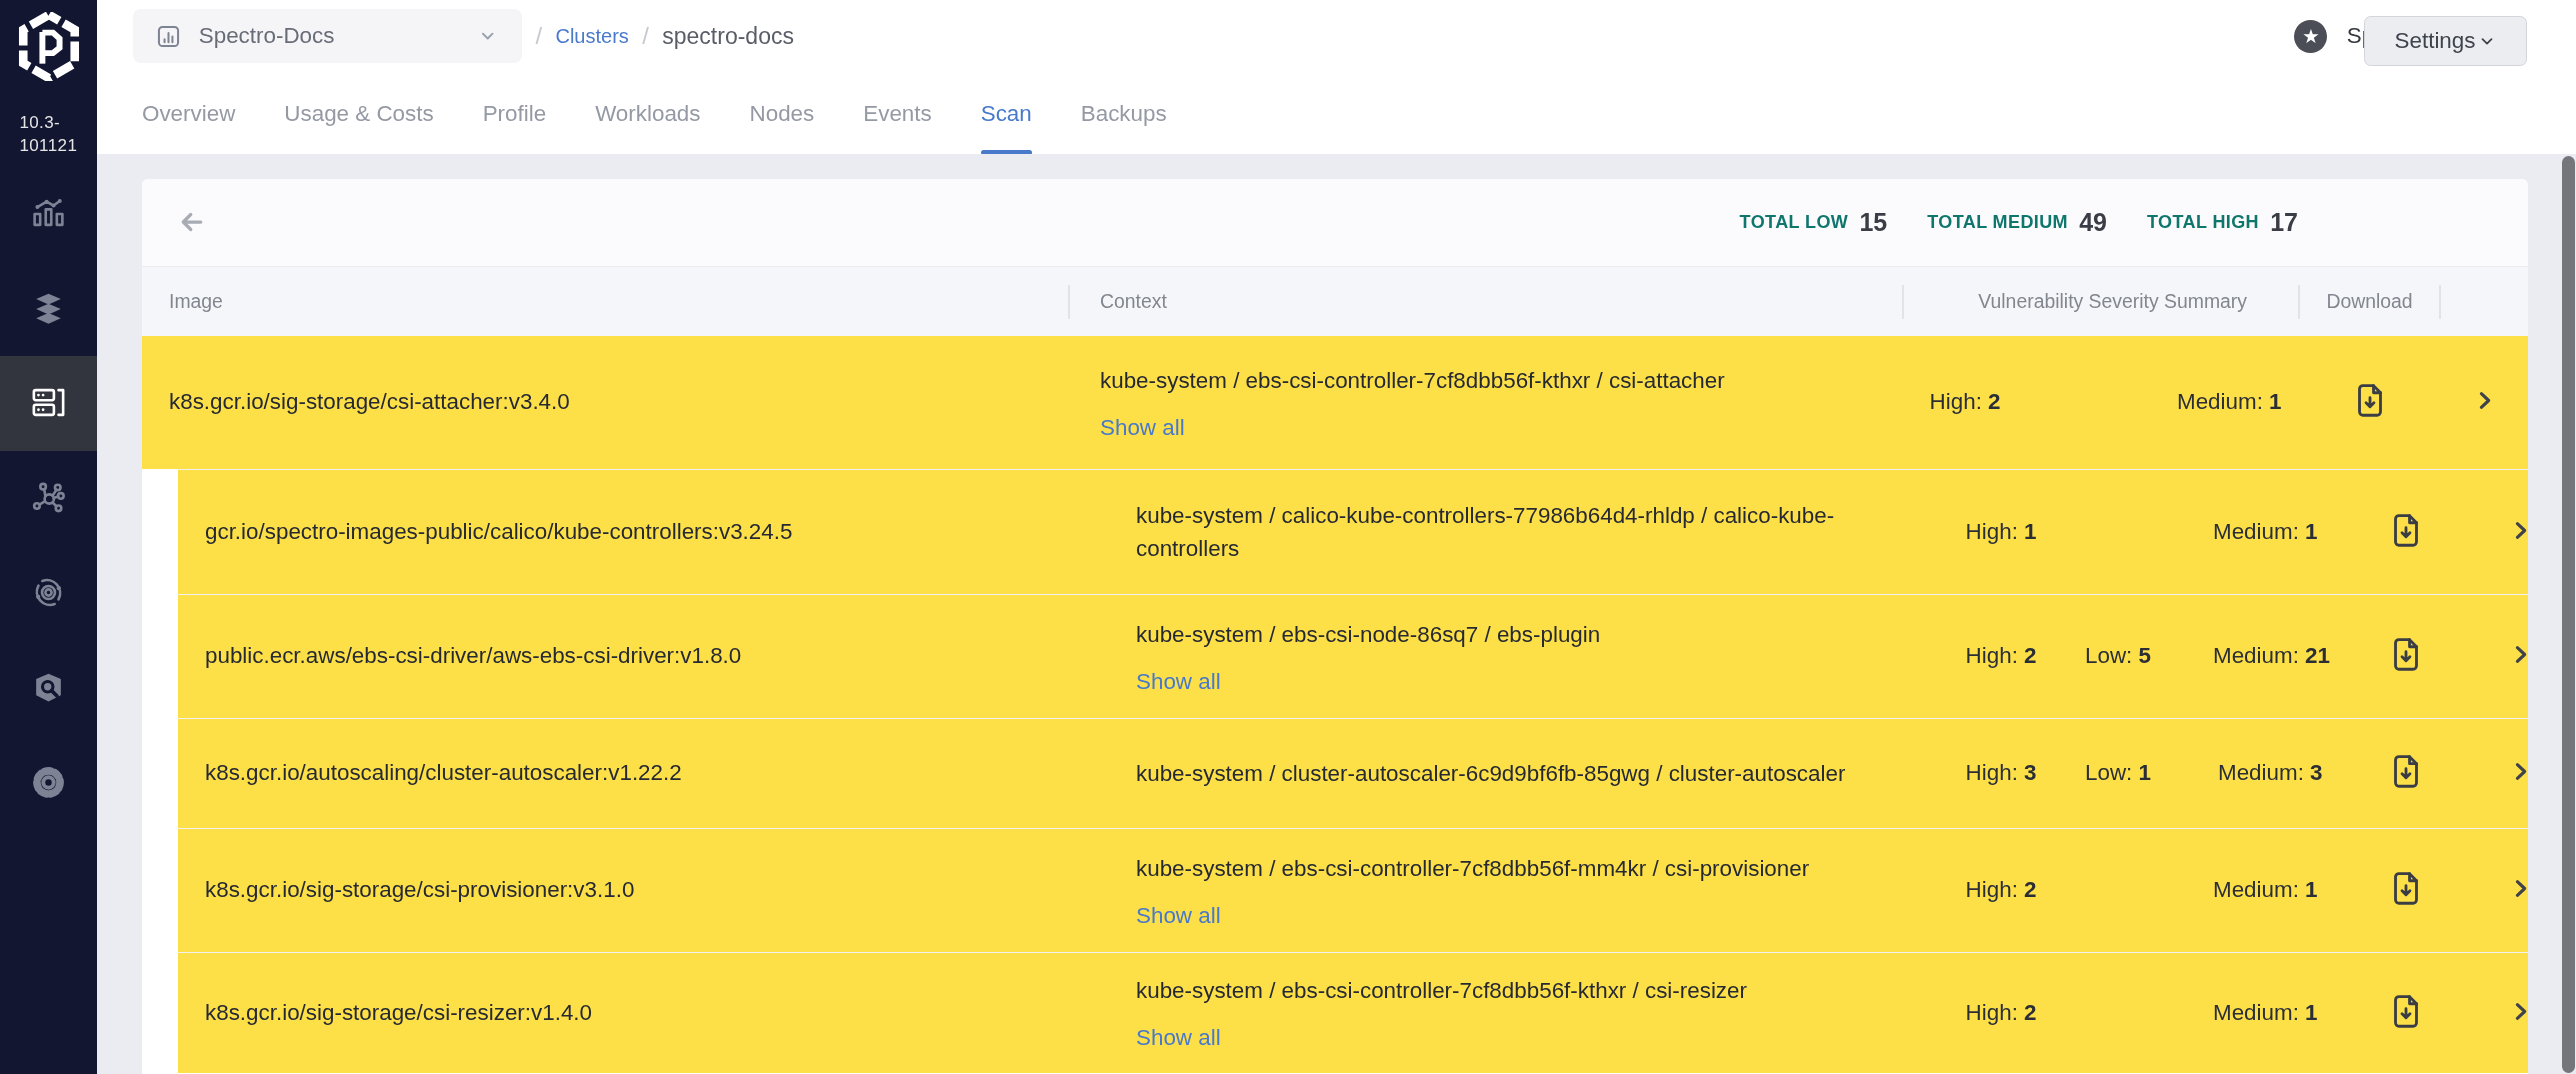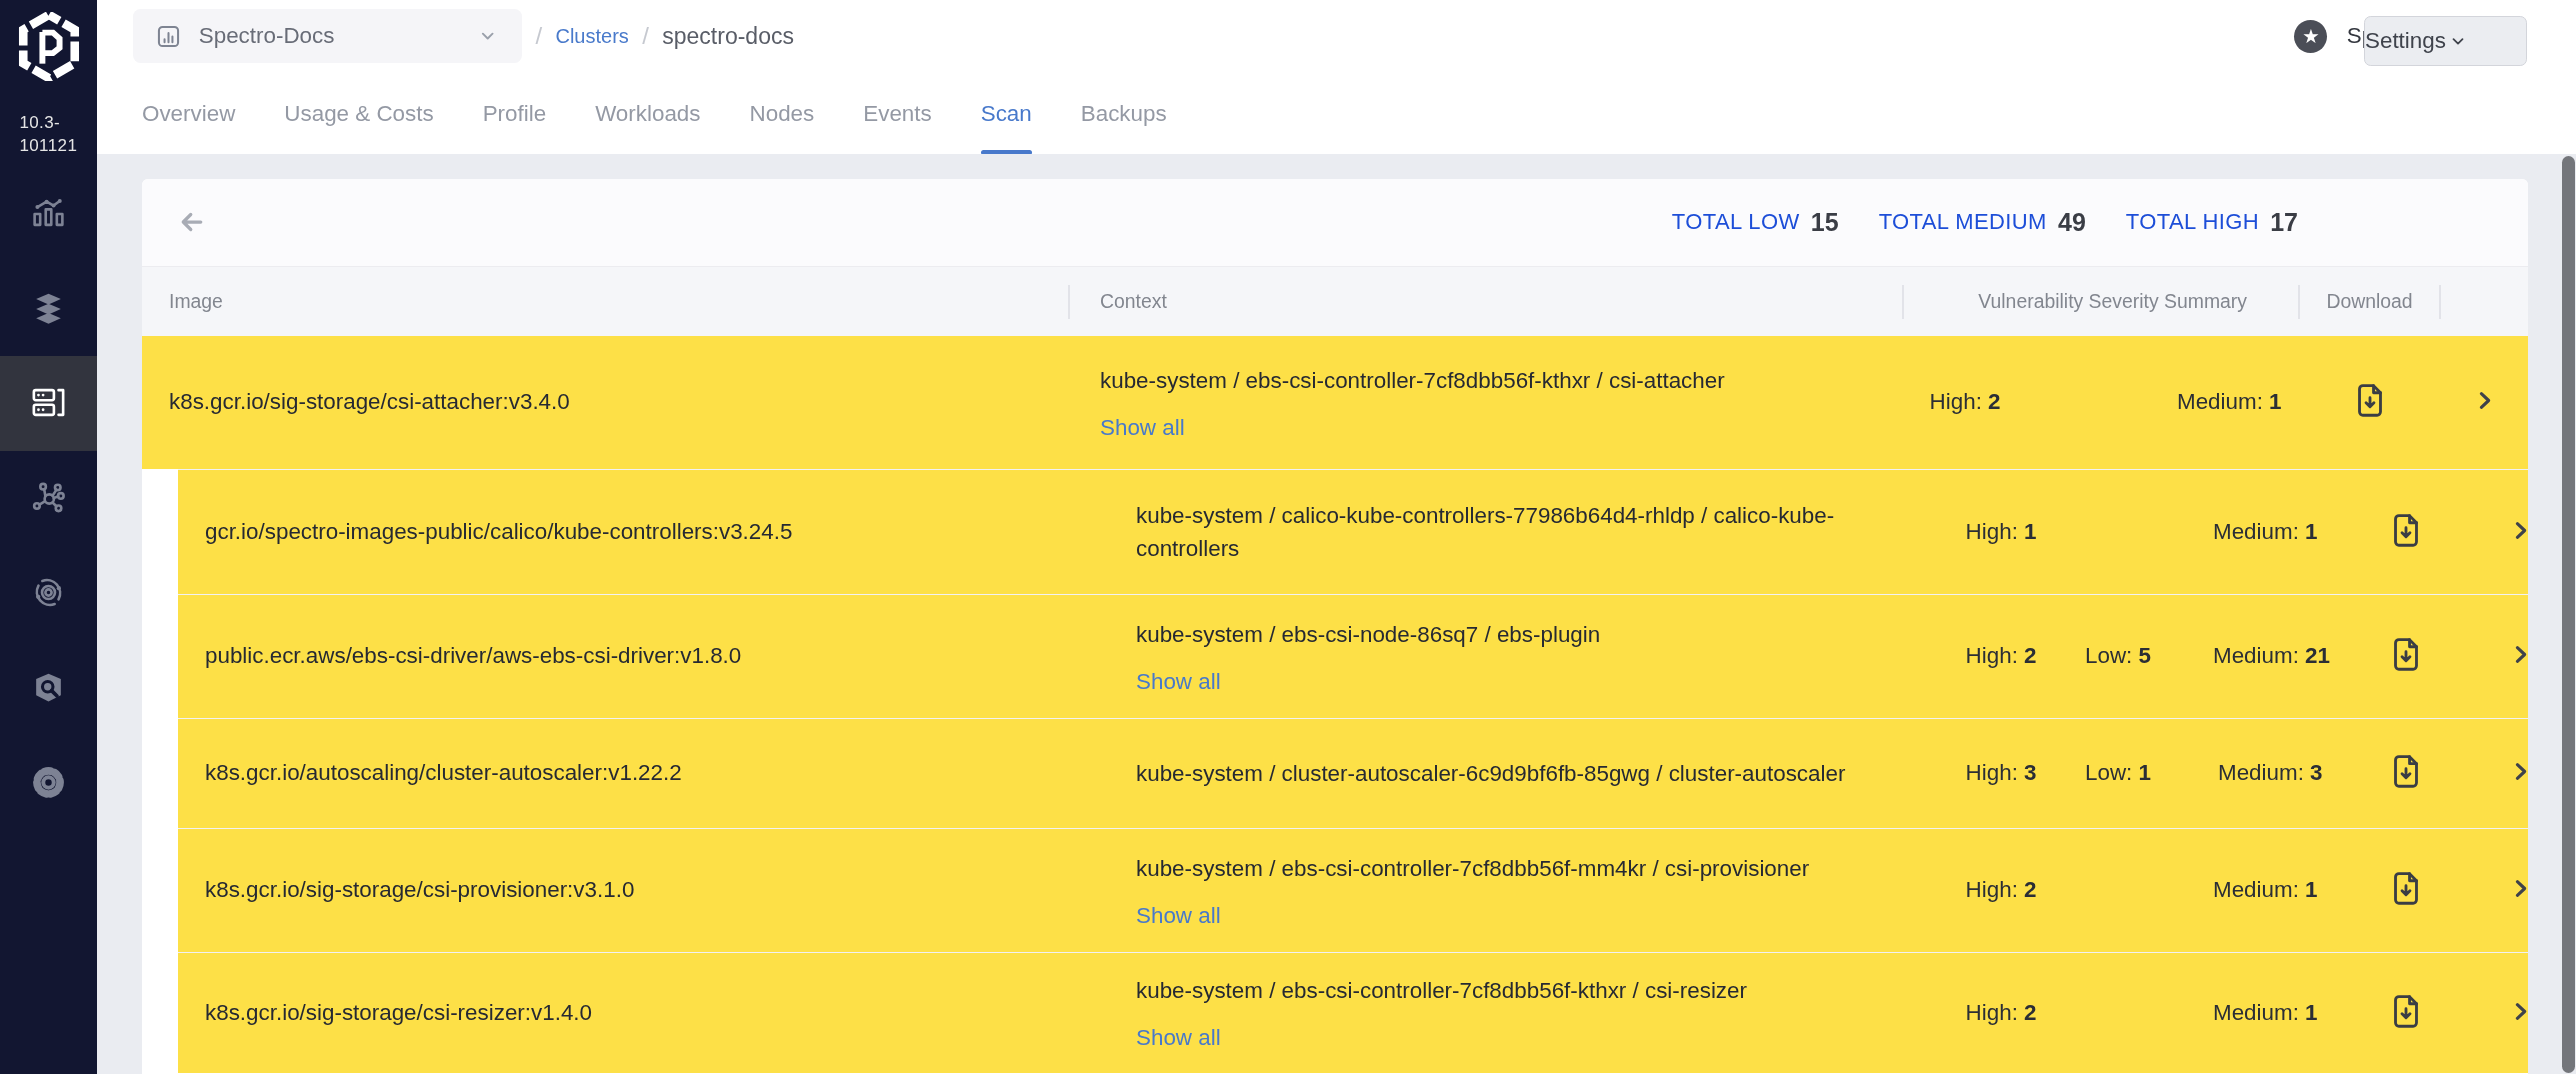--- a/index.html
+++ b/index.html
@@ -47,21 +47,21 @@
   
   .tabbar { position:absolute; left:97px; top:72px; right:0; height:83px;
     background:#fff; display:flex; align-items:center; padding-left:45px; gap:49px; }
   .tab { position:relative; height:83px; display:flex; align-items:center;
     font-size:22.4px; font-weight:500; color:#9499a4; cursor:pointer; }
   .tab.active { color:var(--accent,#4879cb); }
   .tab.active::after { content:""; position:absolute; left:0; right:0; bottom:0;
     height:5.2px; border-radius:3px; background:var(--accent,#4879cb); }
   .settings-btn { position:absolute; right:49px; top:15.7px; width:163px; height:50px;
     background:#ebedf1; border:1.5px solid #d3d5db; border-radius:6.7px; display:flex;
-    align-items:center; gap:3px; font-size:22.4px; color:#3f434c;
+    align-items:center; justify-content:center; gap:3px; font-size:22.4px; color:#3f434c;
     cursor:pointer; }
   .settings-btn .chev-svg { stroke:#3f434c; width:18px; height:18px; }
 
   
   .content { position:absolute; left:97px; top:154px; right:0; bottom:0;
     background:var(--content-bg,#eaecf1); padding:24.6px 0 0 45px; }
   .scroll-thumb { position:absolute; right:1.5px; top:2.2px; width:12.7px; height:917px;
     border-radius:6.7px; background:#74767b; }
 
   .card { width:2386px; height:896px; background:#fff; border-radius:6px 6px 0 0;
@@ -70,21 +70,21 @@
     background:#fbfbfd; border-bottom:0.7px solid #ececf0; padding:0 230px 0 33px; }
   .back-btn { width:33px; height:33px; display:flex; align-items:center;
     justify-content:center; cursor:pointer; }
   .back-btn svg { width:30px; height:30px; stroke:#a8acb5; fill:none; stroke-width:2.6;
     stroke-linecap:round; stroke-linejoin:round; }
   .hdr-text { margin-left:22.4px; }
   .hdr-title { font-size:23px; font-weight:700; color:#3e424b; }
   .hdr-sub { margin-top:6.7px; font-size:22.4px; color:#4a4d56; }
   .totals { margin-left:auto; display:flex; align-items:center; gap:40px; }
   .total-group { display:flex; align-items:center; gap:11.2px; }
-  .total-label { font-size:22px; font-weight:400; color:#1d4ed8; letter-spacing:0.4px; }
+  .total-label { font-size:18px; font-weight:700; color:#0f766e; letter-spacing:0.4px; }
   .total-value { font-size:25px; font-weight:600; color:#3a3d45; }
 
   
   .thead { position:relative; height:69px; background:#f5f6f9; display:grid;
     grid-template-columns:926px 834px 397px 141px 89px; align-items:center;
     font-size:19.4px; color:#82868f; }
   .th-image { padding-left:27px; }
   .th-context { padding-left:32px; }
   .th-sev { text-align:right; padding-right:52px; }
   .th-dl { text-align:center; }

